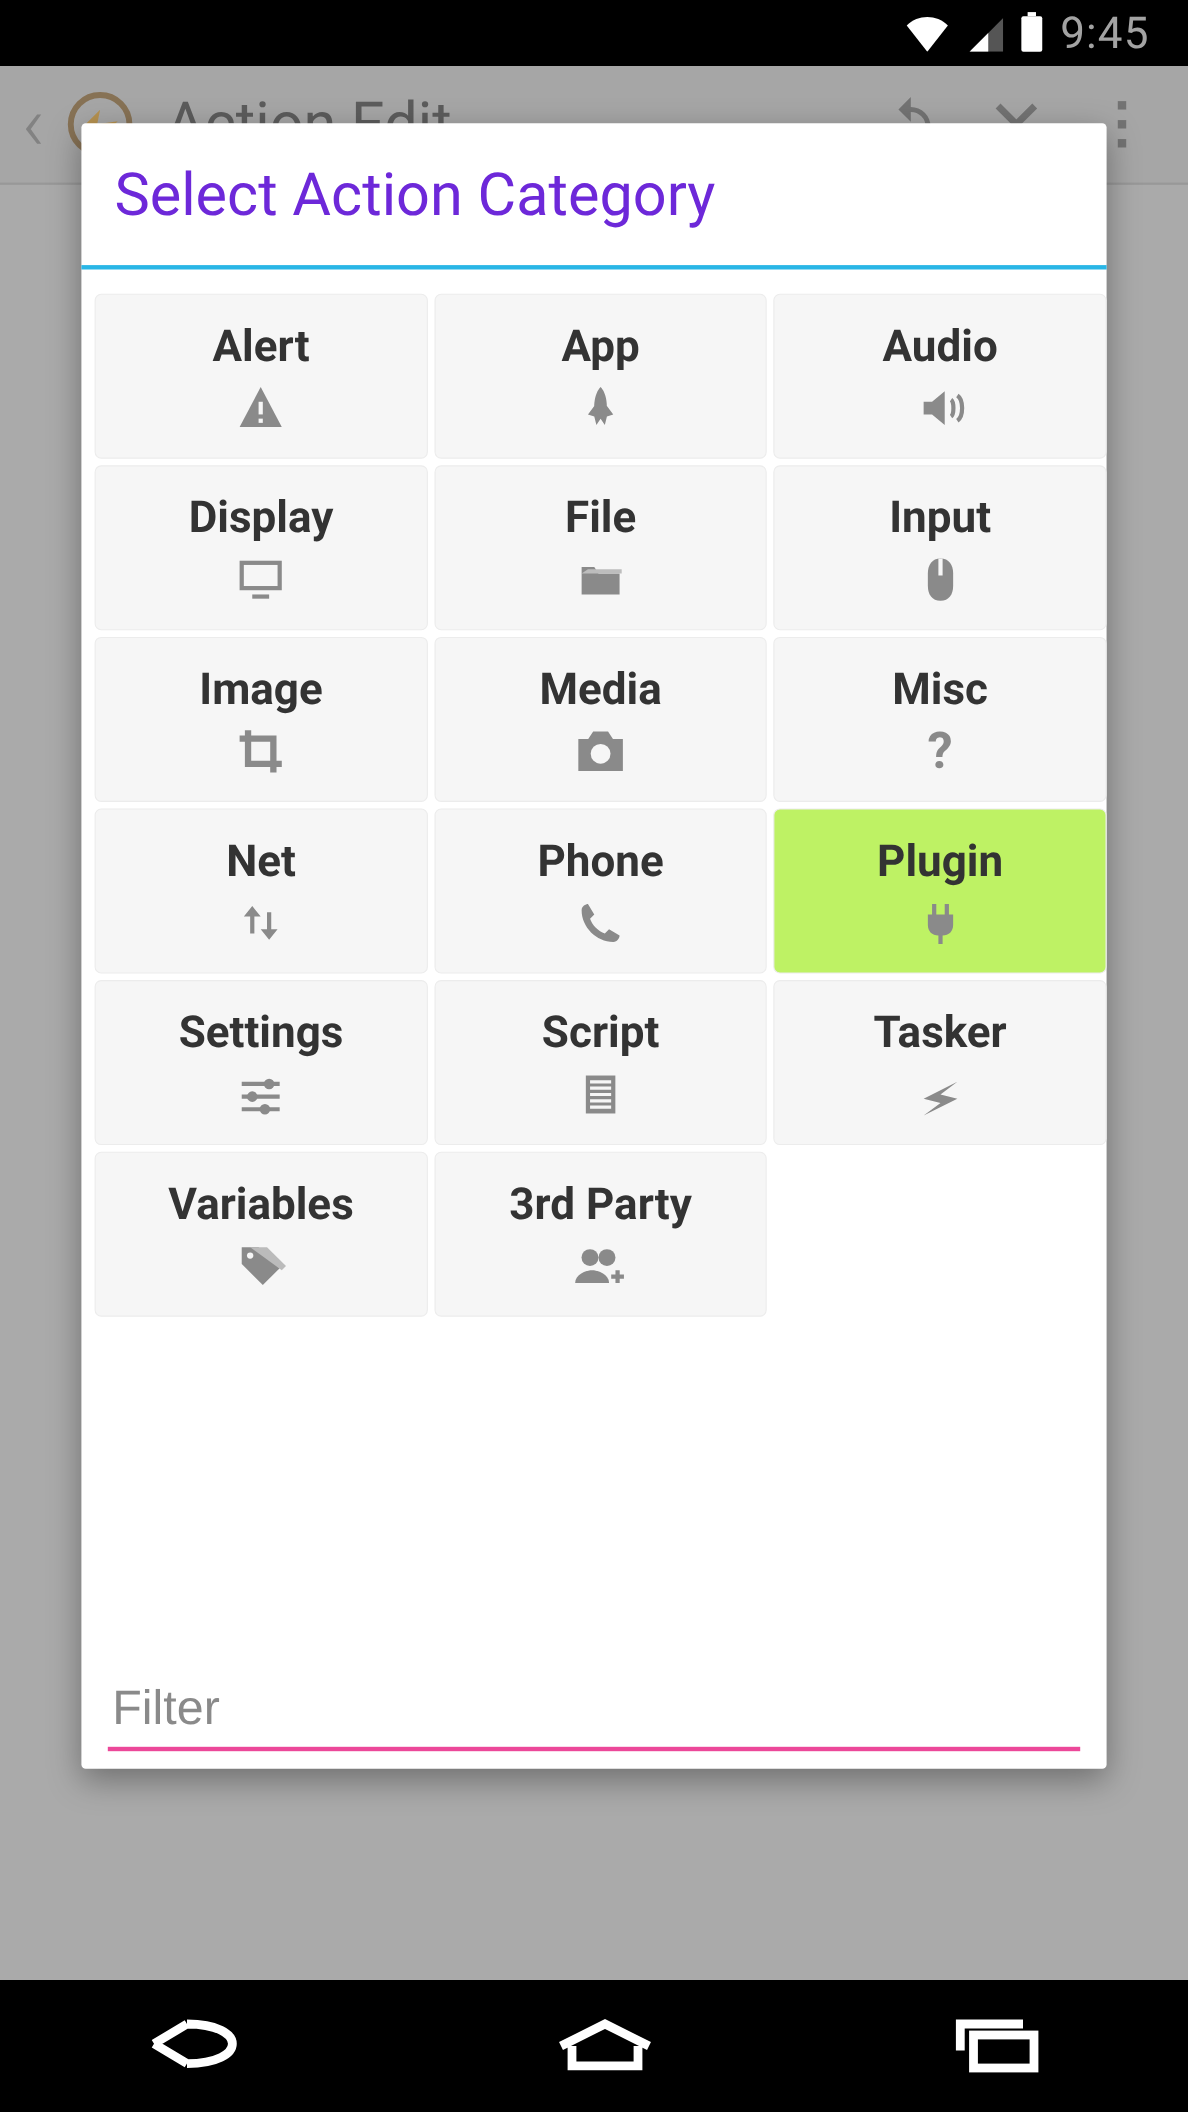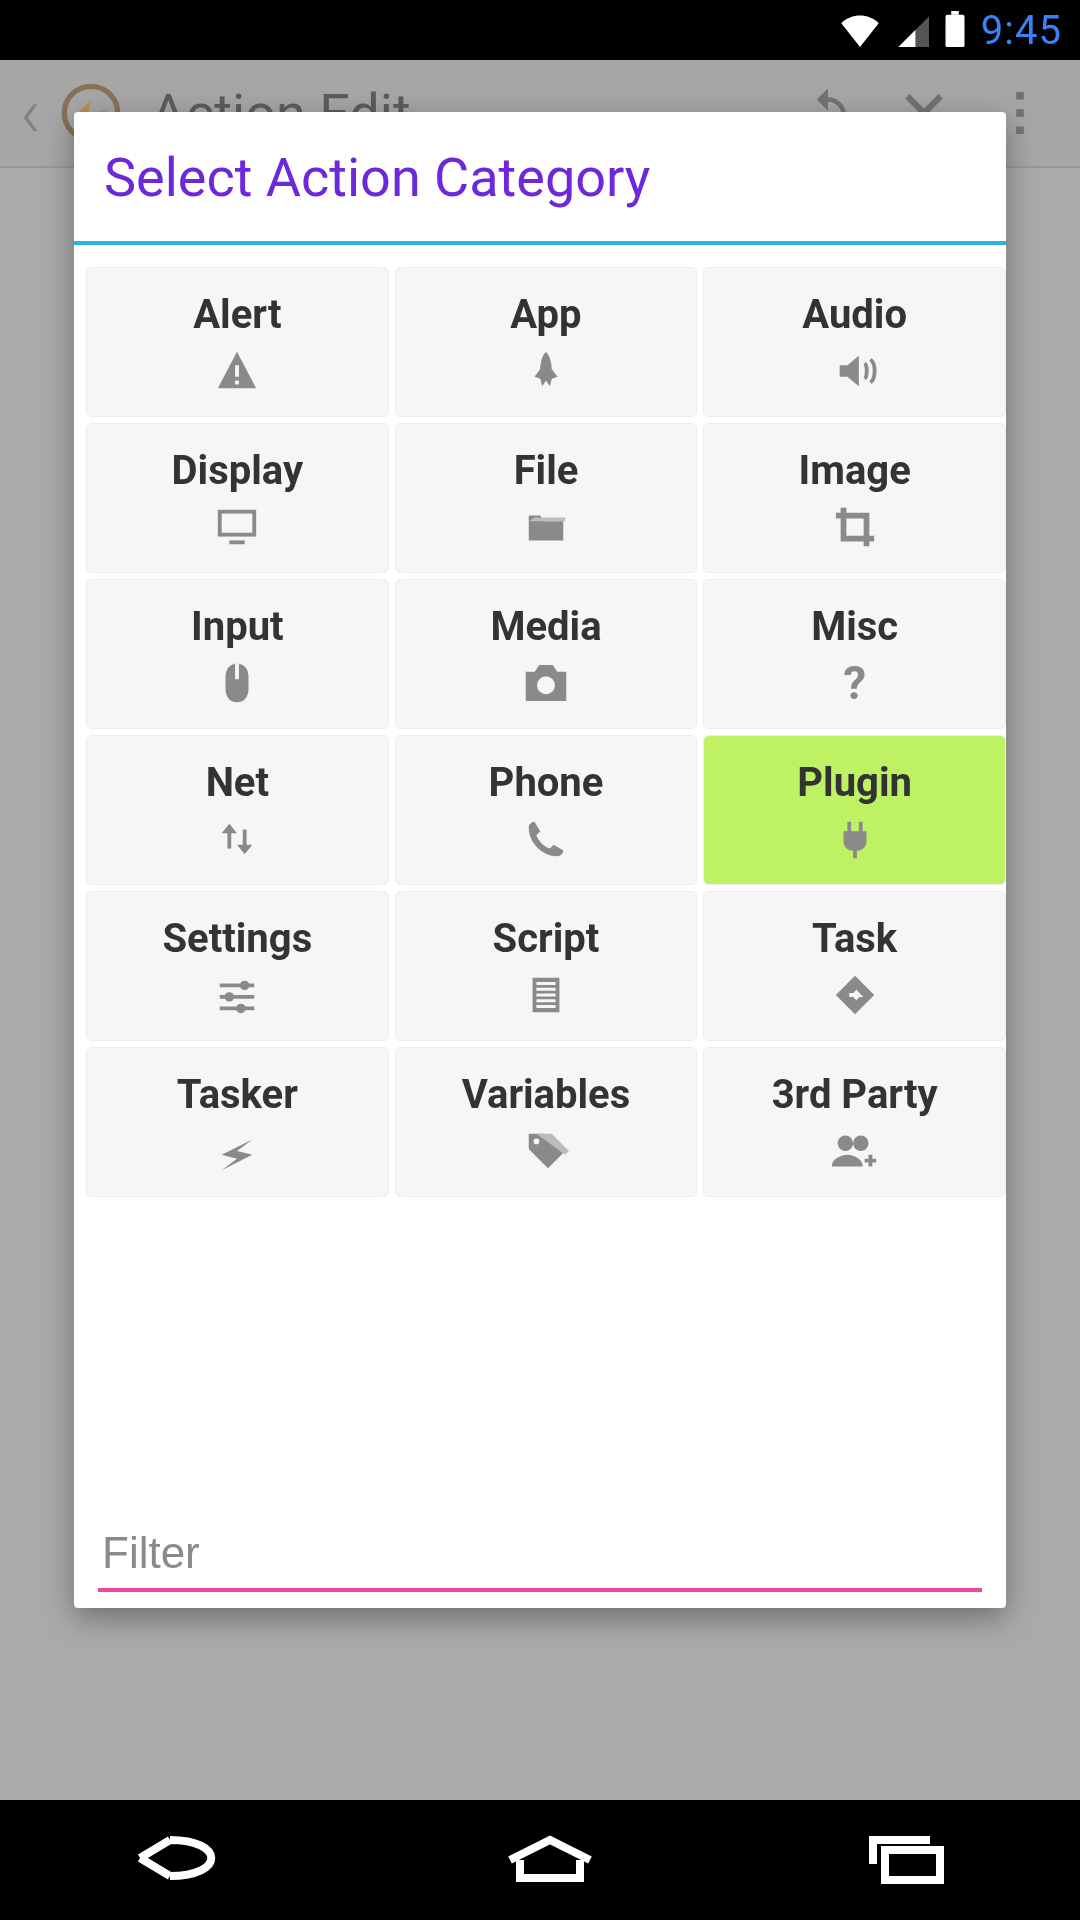--- a/index.html
+++ b/index.html
@@ -1,20 +1,20 @@
 <!DOCTYPE html>
 <html><head>
 <meta charset="utf-8">
 <style>
   * { box-sizing: border-box; margin: 0; padding: 0; }
   html, body { width: 1080px; height: 1920px; font-family: Roboto, "Helvetica Neue", Arial, sans-serif; background:#000; }
   .screen { width:1080px; height:1920px; position:relative; background:#000; overflow:hidden; }
 
   
-  .statusbar { height:60px; background:#000; display:flex; justify-content:flex-end; align-items:center; padding:0 18px; gap:14px; color:#3b82f6; }
+  .statusbar { height:60px; background:#000; display:flex; justify-content:flex-end; align-items:center; padding:0 35px; gap:14px; color:#a3a3a3; }
   .statusbar .clock { font-size:40px; font-weight:400; letter-spacing:1px; }
   .status-icon { display:inline-block; }
   .wifi-icon svg, .cell-icon svg, .batt-icon svg { display:block; }
 
   
   .appbody { position:absolute; top:60px; left:0; right:0; bottom:120px; background:#e6e6e6; }
   .appbar  { height:108px; background:#dddddd; border-bottom:2px solid #bfbfbf; display:flex; align-items:center; padding:0 20px; color:#4a4a4a; gap:16px;}
   .appbar .title { font-size:54px; font-weight:400; color:#3a3a3a; margin-left:4px;}
   .appbar .spacer { flex:1; }
   .appbar .barbtn { width:80px; height:80px; display:flex; align-items:center; justify-content:center; color:#6e6e6e;}
@@ -166,34 +166,34 @@
         <span class="label">File</span>
         <span class="icon">
             <svg viewBox="0 0 24 24">
               <path d="M3 6h6l2 3h10v10H3z"></path>
               <path d="M3 9l3-2h16v2z" fill="#bdbdbd"></path>
             </svg>
           </span>
       </div>
 
       <div class="tile">
-        <span class="label">Image</span>
-        <span class="icon">
-            <svg viewBox="0 0 24 24">
-              <path d="M6 2v16h16M2 6h16v16" fill="none" stroke="#8a8a8a" stroke-width="3"></path>
-            </svg>
-          </span>
-      </div>
-
-      <div class="tile">
         <span class="label">Input</span>
         <span class="icon">
             <svg viewBox="0 0 24 24">
               <path d="M12 2c4 0 6 3 6 7v6c0 4-2 7-6 7s-6-3-6-7V9c0-4 2-7 6-7z"></path>
               <rect x="11" y="2" width="2" height="8" fill="#f6f6f6"></rect>
+            </svg>
+          </span>
+      </div>
+
+      <div class="tile">
+        <span class="label">Image</span>
+        <span class="icon">
+            <svg viewBox="0 0 24 24">
+              <path d="M6 2v16h16M2 6h16v16" fill="none" stroke="#8a8a8a" stroke-width="3"></path>
             </svg>
           </span>
       </div>
 
       <div class="tile">
         <span class="label">Media</span>
         <span class="icon big">
             <svg viewBox="0 0 24 24">
               <path d="M3 7h4l2-3h6l2 3h4v13H3z"></path>
               <circle cx="12" cy="13" r="4" fill="#f6f6f6"></circle>
@@ -251,29 +251,20 @@
       <div class="tile">
         <span class="label">Script</span>
         <span class="icon">
             <svg viewBox="0 0 24 24">
               <rect x="5" y="3" width="14" height="18"></rect>
               <path d="M7 6h10M7 9h10M7 12h10M7 15h10M7 18h10" stroke="#f6f6f6" stroke-width="1.5"></path>
             </svg>
           </span>
       </div>
 
-      <div class="tile">
-        <span class="label">Task</span>
-        <span class="icon">
-            <svg viewBox="0 0 24 24">
-              <path d="M12 2l10 10-10 10L2 12z"></path>
-              <path d="M9 12h5l-2-2m2 2-2 2" stroke="#f6f6f6" stroke-width="2" fill="none"></path>
-            </svg>
-          </span>
-      </div>
 
       <div class="tile">
         <span class="label">Tasker</span>
         <span class="icon">
             <svg viewBox="0 0 24 24">
               <path d="M4 14L20 6l-8 6 8 2L4 22l8-6z"></path>
             </svg>
           </span>
       </div>
 

